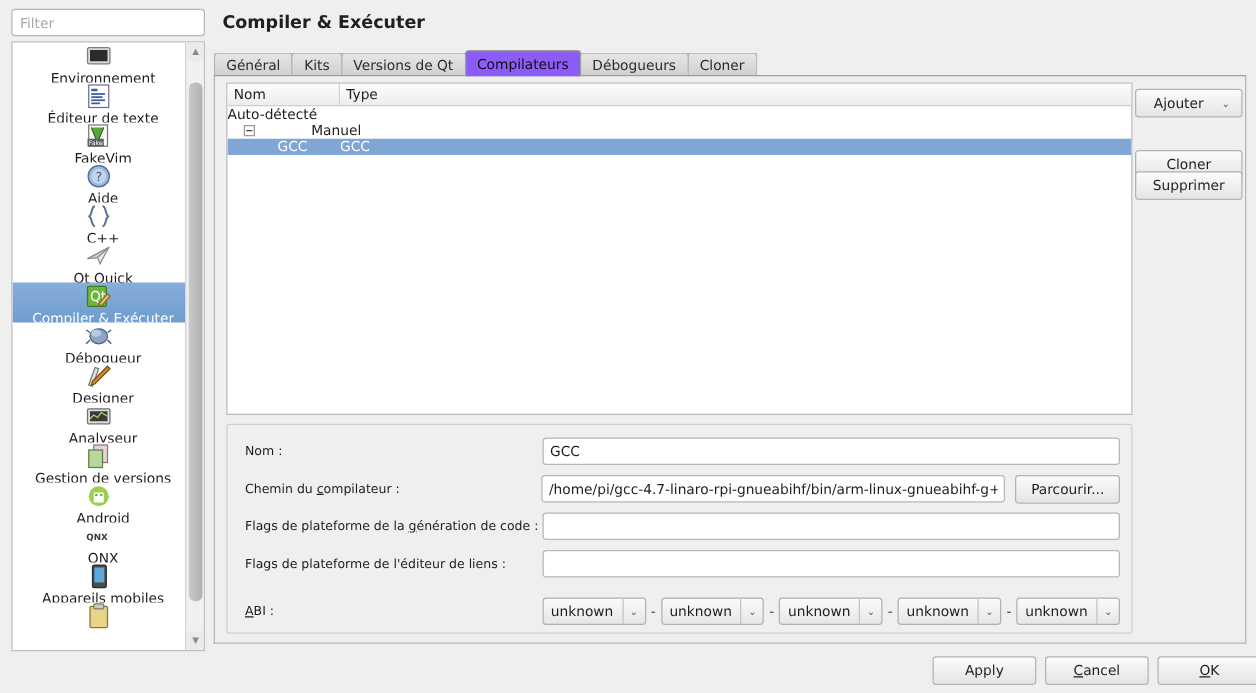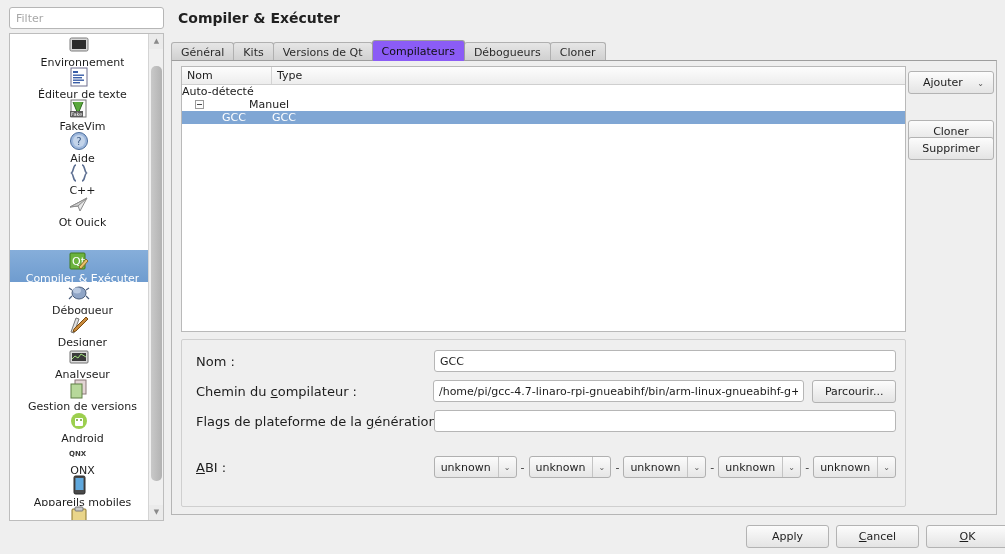--- a/index.html
+++ b/index.html
@@ -40,21 +40,20 @@
     height: 32px;
     padding-left: 6px;
     color: #1d1d1d;
     font-size: 11px;
     white-space: nowrap;
     flex-direction: column;
   }
   .cat-item.selected {
     background: linear-gradient(to bottom, #86aeda 0%, #6f9ccf 100%);
     color: #ffffff;
-    margin-top: 24px;
   }
   .cat-icon {
     width: 22px; height: 22px;
     margin-right: 8px;
     flex: 0 0 22px;
     position: relative;
   }
   .cat-label { overflow: hidden; text-overflow: clip; }
 
   
@@ -169,21 +168,21 @@
   }
 
   
   #form-group {
     position: absolute; left: 9px; top: 278px;
     width: 725px; height: 168px;
     border: 1px solid #cfcfcf; border-radius: 2px;
     background: #efefef;
   }
   .frow { position: absolute; left: 14px; height: 22px; display: flex; align-items: center; width: 700px; }
-  .flabel { width: 238px; font-size: 13px; color: #1d1d1d; white-space: nowrap; }
+  .flabel { width: 238px; font-size: 10px; color: #1d1d1d; white-space: nowrap; }
   .mn { text-decoration: underline; }
 
   .field {
     height: 22px;
     border: 1px solid #b6b6b6; border-radius: 3px;
     background: #ffffff;
     padding: 0 5px;
     font-family: "DejaVu Sans", "Liberation Sans", sans-serif;
     font-size: 11px; color: #1d1d1d;
     outline: none;
@@ -452,22 +451,26 @@
         <span class="flabel"><span>Chemin du </span><span class="mn">c</span><span>ompilateur :</span></span>
         <input id="f-path" class="field" type="text" value="/home/pi/gcc-4.7-linaro-rpi-gnueabihf/bin/arm-linux-gnueabihf-g++" style="">
         <div id="btn-parcourir" class="btn">Parcourir...</div>
       </div>
 
       <div class="frow" style="top:70px;">
         <span class="flabel"><span>Flags de plateforme de la </span><span class="mn">g</span><span>énération de code :</span></span>
         <input id="f-cgflags" class="field" type="text" value="" style="">
       </div>
 
-
-      <div class="frow" style="top:116px;align-items:center;">
+      <div class="frow" style="top:100px;">
+        <span class="flabel">Flags de plateforme de l'éditeur de liens :</span>
+        <input id="f-ldflags" class="field" type="text" value="" style="">
+      </div>
+
+      <div class="frow" style="top:138px;align-items:center;">
         <span class="flabel"><span class="mn">A</span><span>BI :</span></span>
 
         <div class="combo">
           <span>unknown</span>
           <span class="arrowbox">⌄</span>
         </div>
         <span class="dash">-</span>
 
         <div class="combo">
           <span>unknown</span>

